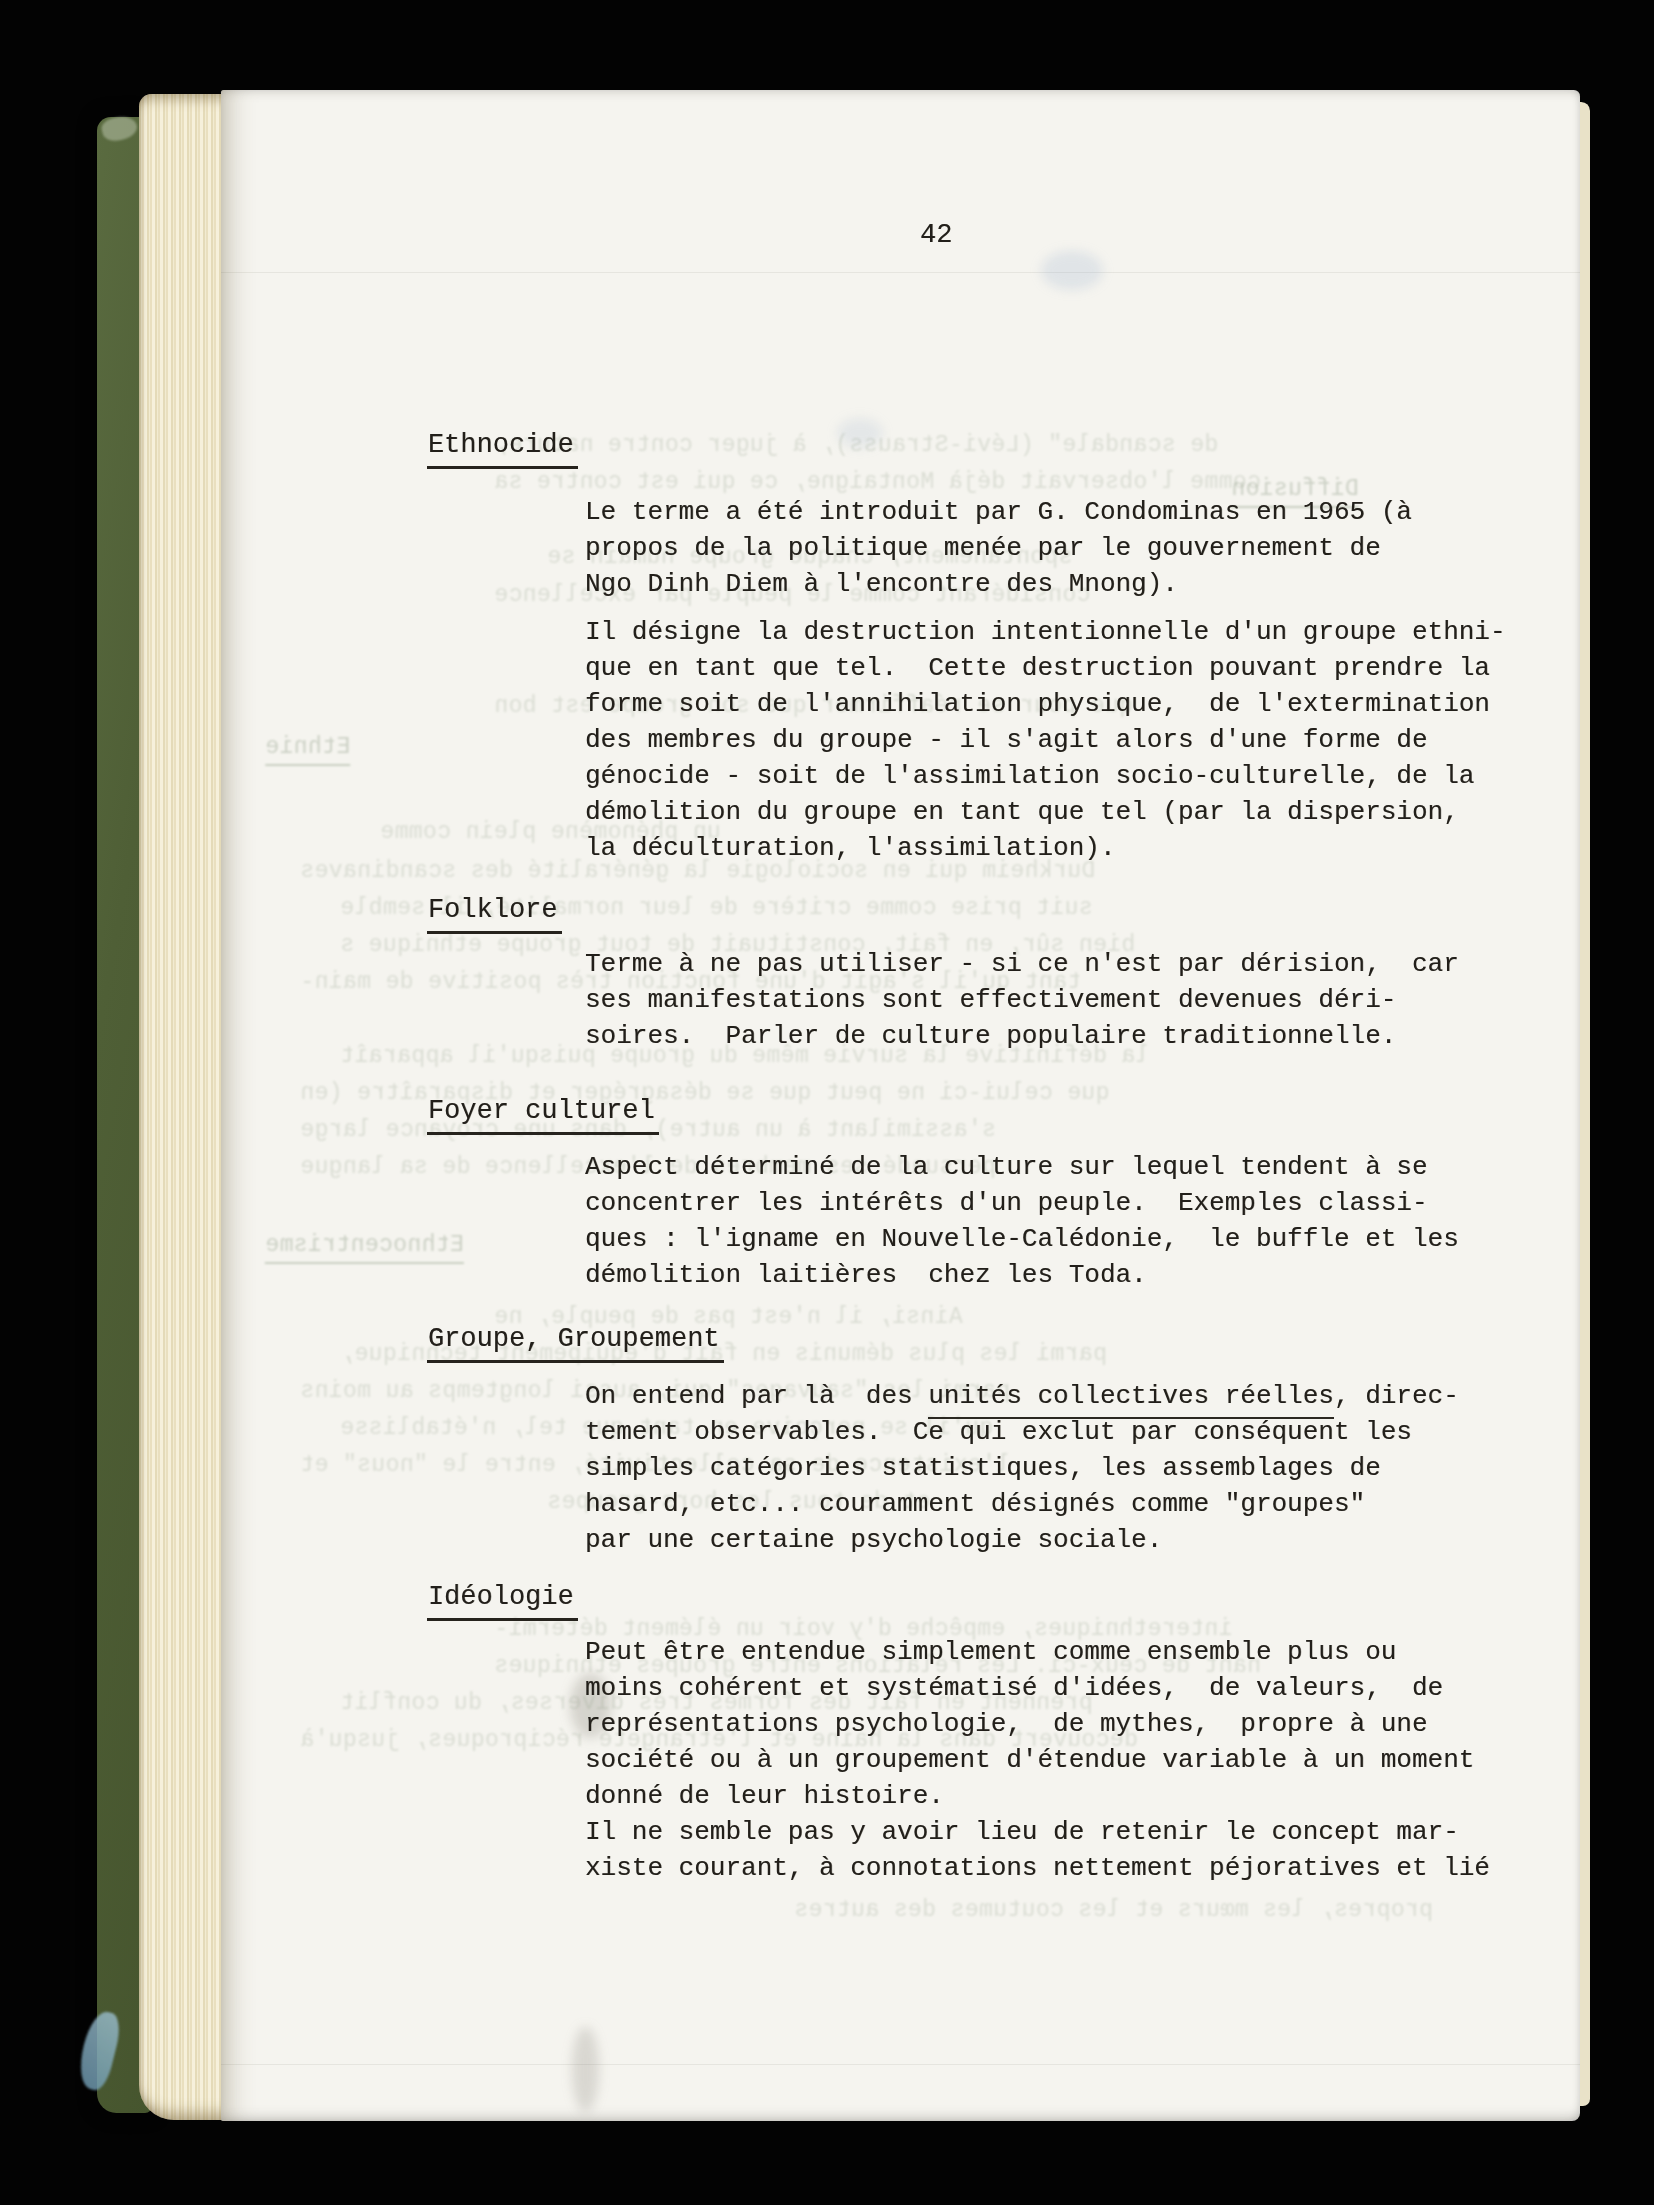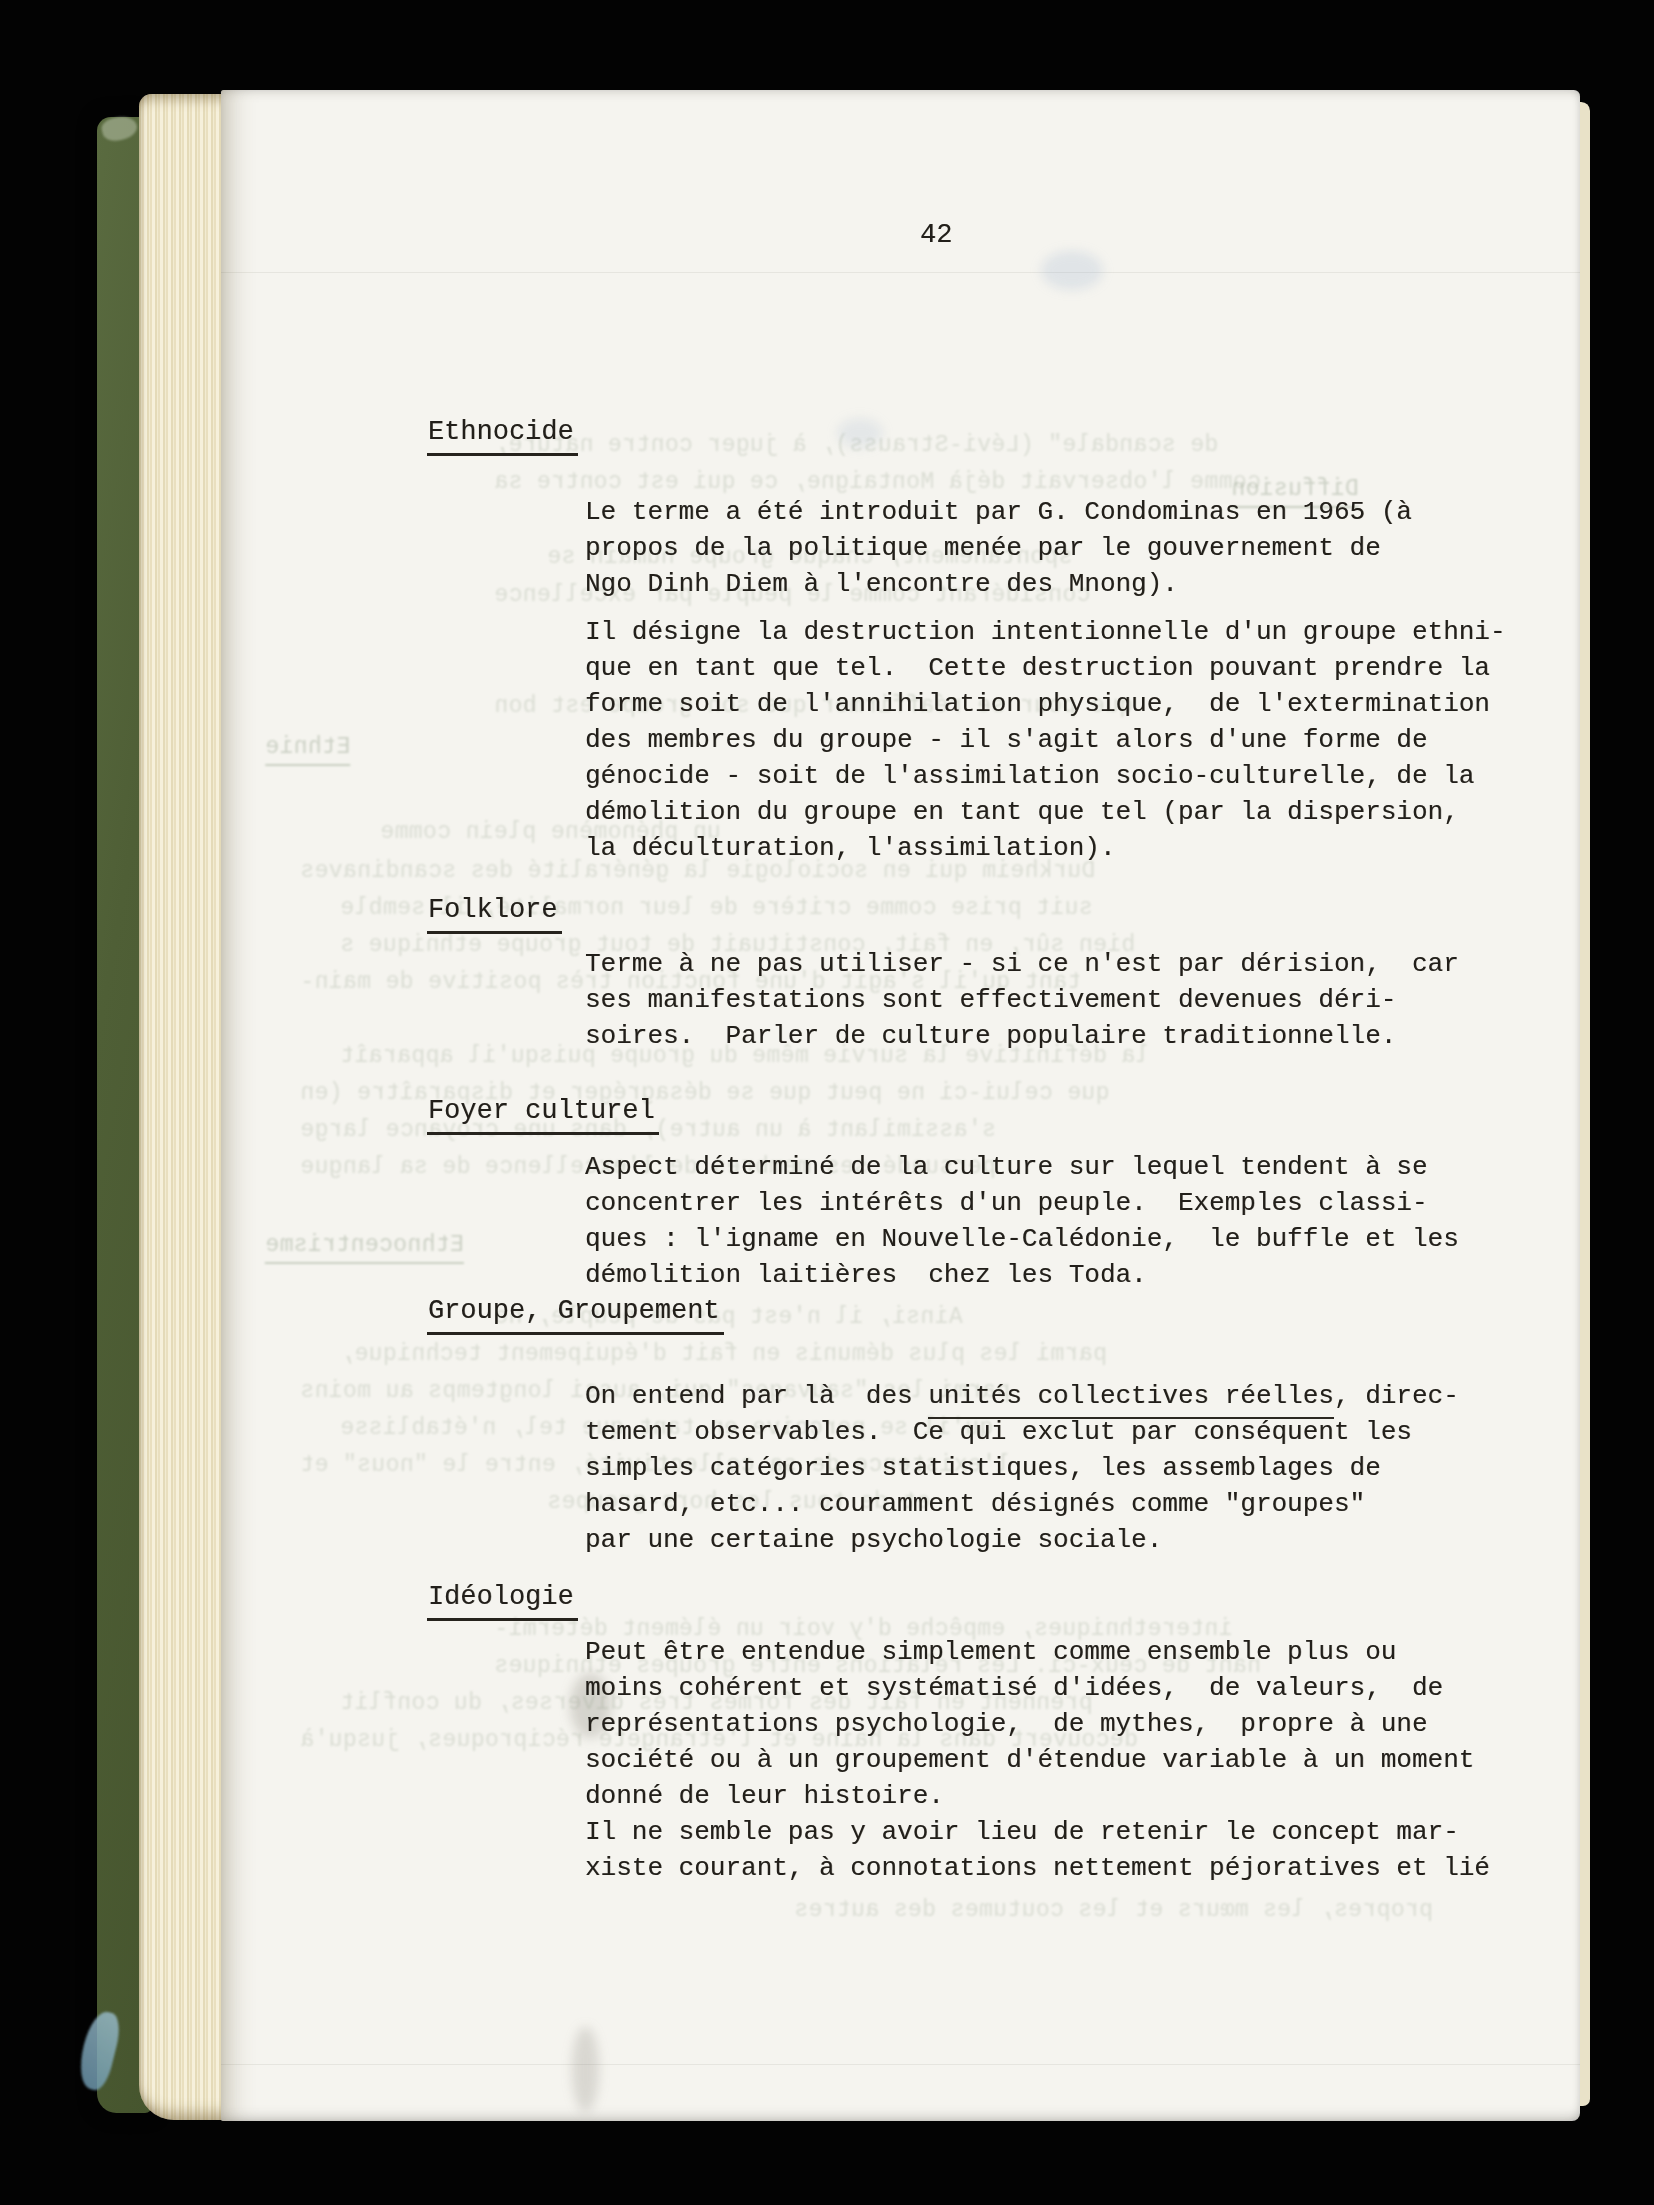--- a/index.html
+++ b/index.html
@@ -138,21 +138,21 @@
           <div class="bleed" style="left: 326px; top: 1399px;">et de tous les hors-groupes</div>
           <div class="bleed" style="left: 273px; top: 1526px;">interethniques, empêche d'y voir un élément détermi-</div>
           <div class="bleed" style="left: 273px; top: 1563px;">nant de ceux-ci. Les relations entre groupes ethniques</div>
           <div class="bleed" style="left: 119px; top: 1600px;">prennent en fait des formes très diverses, du conflit</div>
           <div class="bleed" style="left: 79px; top: 1637px;">découvert dans la haine et l'étrangeté réciproques, jusqu'à</div>
           <div class="bleed" style="left: 573px; top: 1807px;">propres, les mœurs et les coutumes des autres</div>
         </div>
 
       <div class="pageno">42</div>
 
-      <div class="term" style="top:329px">Ethnocide</div>
+      <div class="term" style="top:342px">Ethnocide</div>
       <div class="para" style="top:404px">
         <div class="line">Le terme a été introduit par G. Condominas en 1965 (à</div>
         <div class="line">propos de la politique menée par le gouvernement de</div>
         <div class="line">Ngo Dinh Diem à l'encontre des Mnong).</div>
       </div>
       <div class="para" style="top:524px">
         <div class="line">Il désigne la destruction intentionnelle d'un groupe ethni-</div>
         <div class="line">que en tant que tel.  Cette destruction pouvant prendre la</div>
         <div class="line">forme soit de l'annihilation physique,  de l'extermination</div>
         <div class="line">des membres du groupe - il s'agit alors d'une forme de</div>
@@ -169,21 +169,21 @@
       </div>
 
       <div class="term" style="top:1008px">Foyer culturel</div>
       <div class="para" style="top:1059px">
         <div class="line">Aspect déterminé de la culture sur lequel tendent à se</div>
         <div class="line">concentrer les intérêts d'un peuple.  Exemples classi-</div>
         <div class="line">ques : l'igname en Nouvelle-Calédonie,  le buffle et les</div>
         <div class="line">démolition laitières  chez les Toda.</div>
       </div>
 
-      <div class="term" style="top:1208px">Groupe, Groupement</div>
+      <div class="term" style="top:1236px">Groupe, Groupement</div>
       <div class="para" style="top:1288px">
         <div class="line"><span>On entend par là  des </span><span class="u">unités collectives réelles</span><span>, direc-</span></div>
         <div class="line">tement observables.  Ce qui exclut par conséquent les</div>
         <div class="line">simples catégories statistiques, les assemblages de</div>
         <div class="line">hasard, etc... couramment désignés comme "groupes"</div>
         <div class="line">par une certaine psychologie sociale.</div>
       </div>
 
       <div class="term" style="top:1494px">Idéologie</div>
       <div class="para" style="top:1544px">

